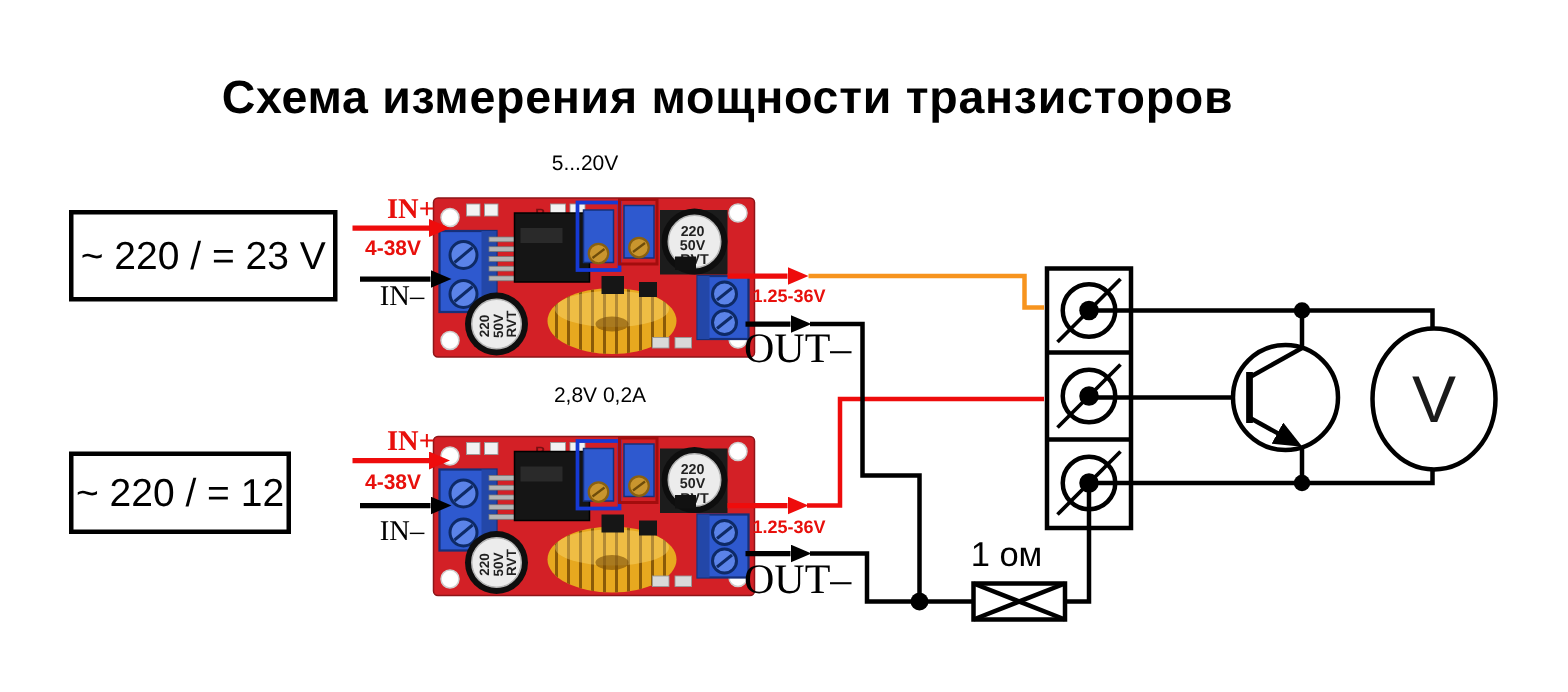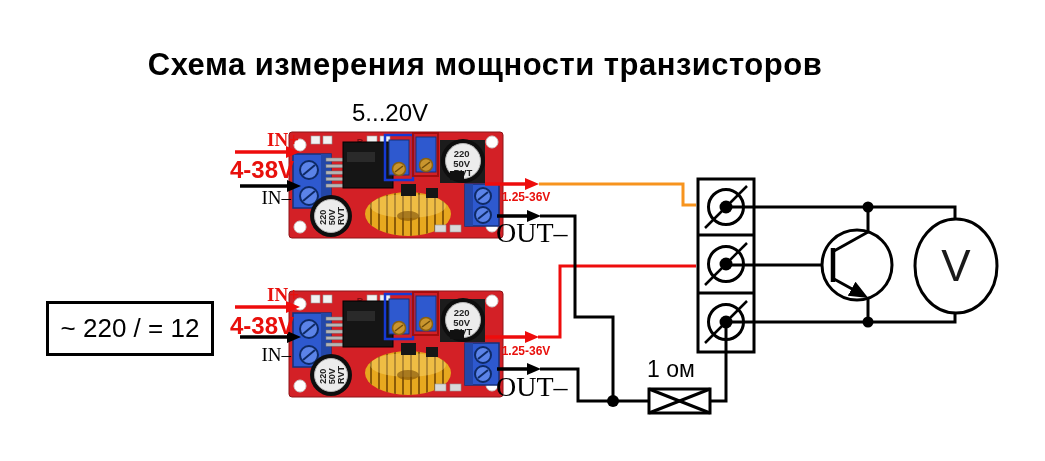--- a/index.html
+++ b/index.html
@@ -4,23 +4,23 @@
 <style>
   html,body{margin:0;padding:0;background:#fff;}
   .canvas{position:relative;width:1045px;height:461px;background:#ffffff;
           font-family:"Liberation Sans",sans-serif;overflow:hidden;}
   .abs{position:absolute;box-sizing:border-box;}
   .title{font-size:31px;color:#000;text-align:center;letter-spacing:.5px;}
   .src-box{border:3px solid #000;background:#fff;display:flex;align-items:center;
            justify-content:center;font-size:26px;color:#000;white-space:nowrap;}
   .lbl{text-align:center;white-space:nowrap;line-height:1.0;}
   .red{color:#e8100c;}
-  .serif{font-family:"Liberation Serif",serif;text-align:right;}
+  .serif{font-family:"Liberation Serif",serif;}
   .b{font-weight:bold;}
-  .f21{font-size:24px;} .f19{font-size:19px;} .f20{font-size:28px;}
+  .f21{font-size:14px;} .f19{font-size:19px;} .f20{font-size:28px;}
   .f14{font-size:12px;} .f26{font-size:23px;}
   svg{display:block;}
 </style>
 </head>
 <body>
 
 <div class="canvas">
 
   <svg class="abs" style="left:0;top:0" width="1045" height="461" viewBox="0 0 1045 461">
     <defs>
@@ -211,31 +211,35 @@
       <circle cx="726" cy="264" r="6.5"></circle>
       <circle cx="726" cy="322" r="6.5"></circle>
       <circle cx="868" cy="207" r="5.5"></circle>
       <circle cx="868" cy="322" r="5.5"></circle>
       <circle cx="613" cy="401" r="6"></circle>
     </g>
   </svg>
 
   <div class="abs title" style="left:140px;top:47px;width:690px;font-weight:bold;">Схема измерения мощности транзисторов</div>
 
-  <div class="abs src-box" style="left:46px;top:301px;width:168px;height:55px;">
+  <div class="abs src-box" style="left:46px;top:140px;width:179px;height:61px;">
+    <span>~ 220 / = 23 V</span>
+  </div>
+  <div class="abs src-box" style="left:46px;top:301px;width:148px;height:55px;">
     <span>~ 220 / = 12</span>
   </div>
 
   <div class="abs lbl f21" style="left:340px;top:101px;width:100px;">5...20V</div>
   <div class="abs lbl serif f19 red b" style="left:249px;top:130px;width:50px;">IN+</div>
   <div class="abs lbl b f21 red" style="left:229px;top:158px;width:66px;">4-38V</div>
   <div class="abs lbl serif f19" style="left:245px;top:188px;width:46px;">IN–</div>
   <div class="abs lbl b f14 red" style="left:496px;top:191px;width:60px;">1.25-36V</div>
   <div class="abs lbl serif f20" style="left:496px;top:219px;width:44px;">OUT–</div>
 
+  <div class="abs lbl f21" style="left:340px;top:256px;width:120px;">2,8V 0,2A</div>
   <div class="abs lbl serif f19 red b" style="left:249px;top:285px;width:50px;">IN+</div>
   <div class="abs lbl b f21 red" style="left:229px;top:314px;width:66px;">4-38V</div>
   <div class="abs lbl serif f19" style="left:245px;top:345px;width:46px;">IN–</div>
   <div class="abs lbl b f14 red" style="left:496px;top:345px;width:60px;">1.25-36V</div>
   <div class="abs lbl serif f20" style="left:496px;top:373px;width:44px;">OUT–</div>
 
   <div class="abs lbl f26" style="left:636px;top:358px;width:70px;">1 ом</div>
 
 </div>
 

